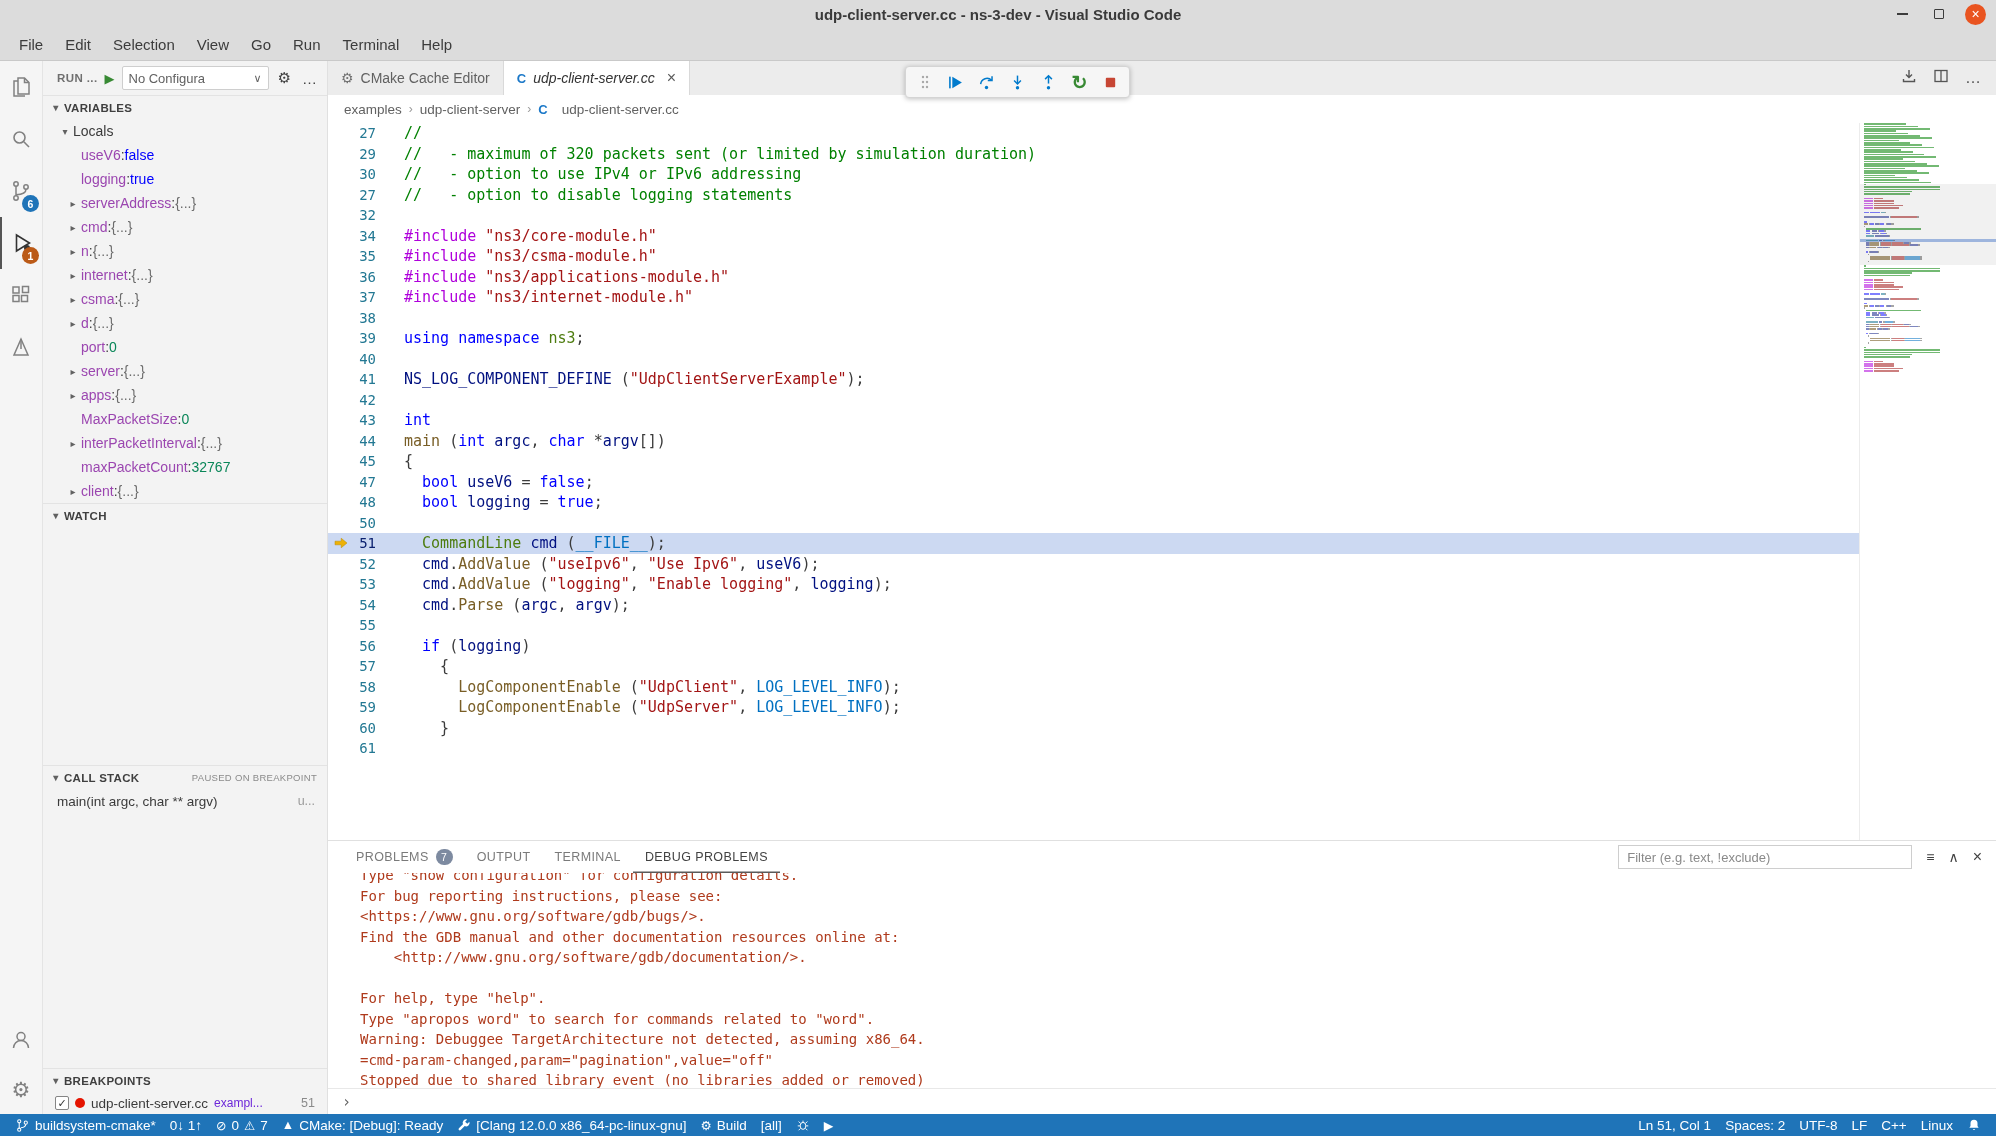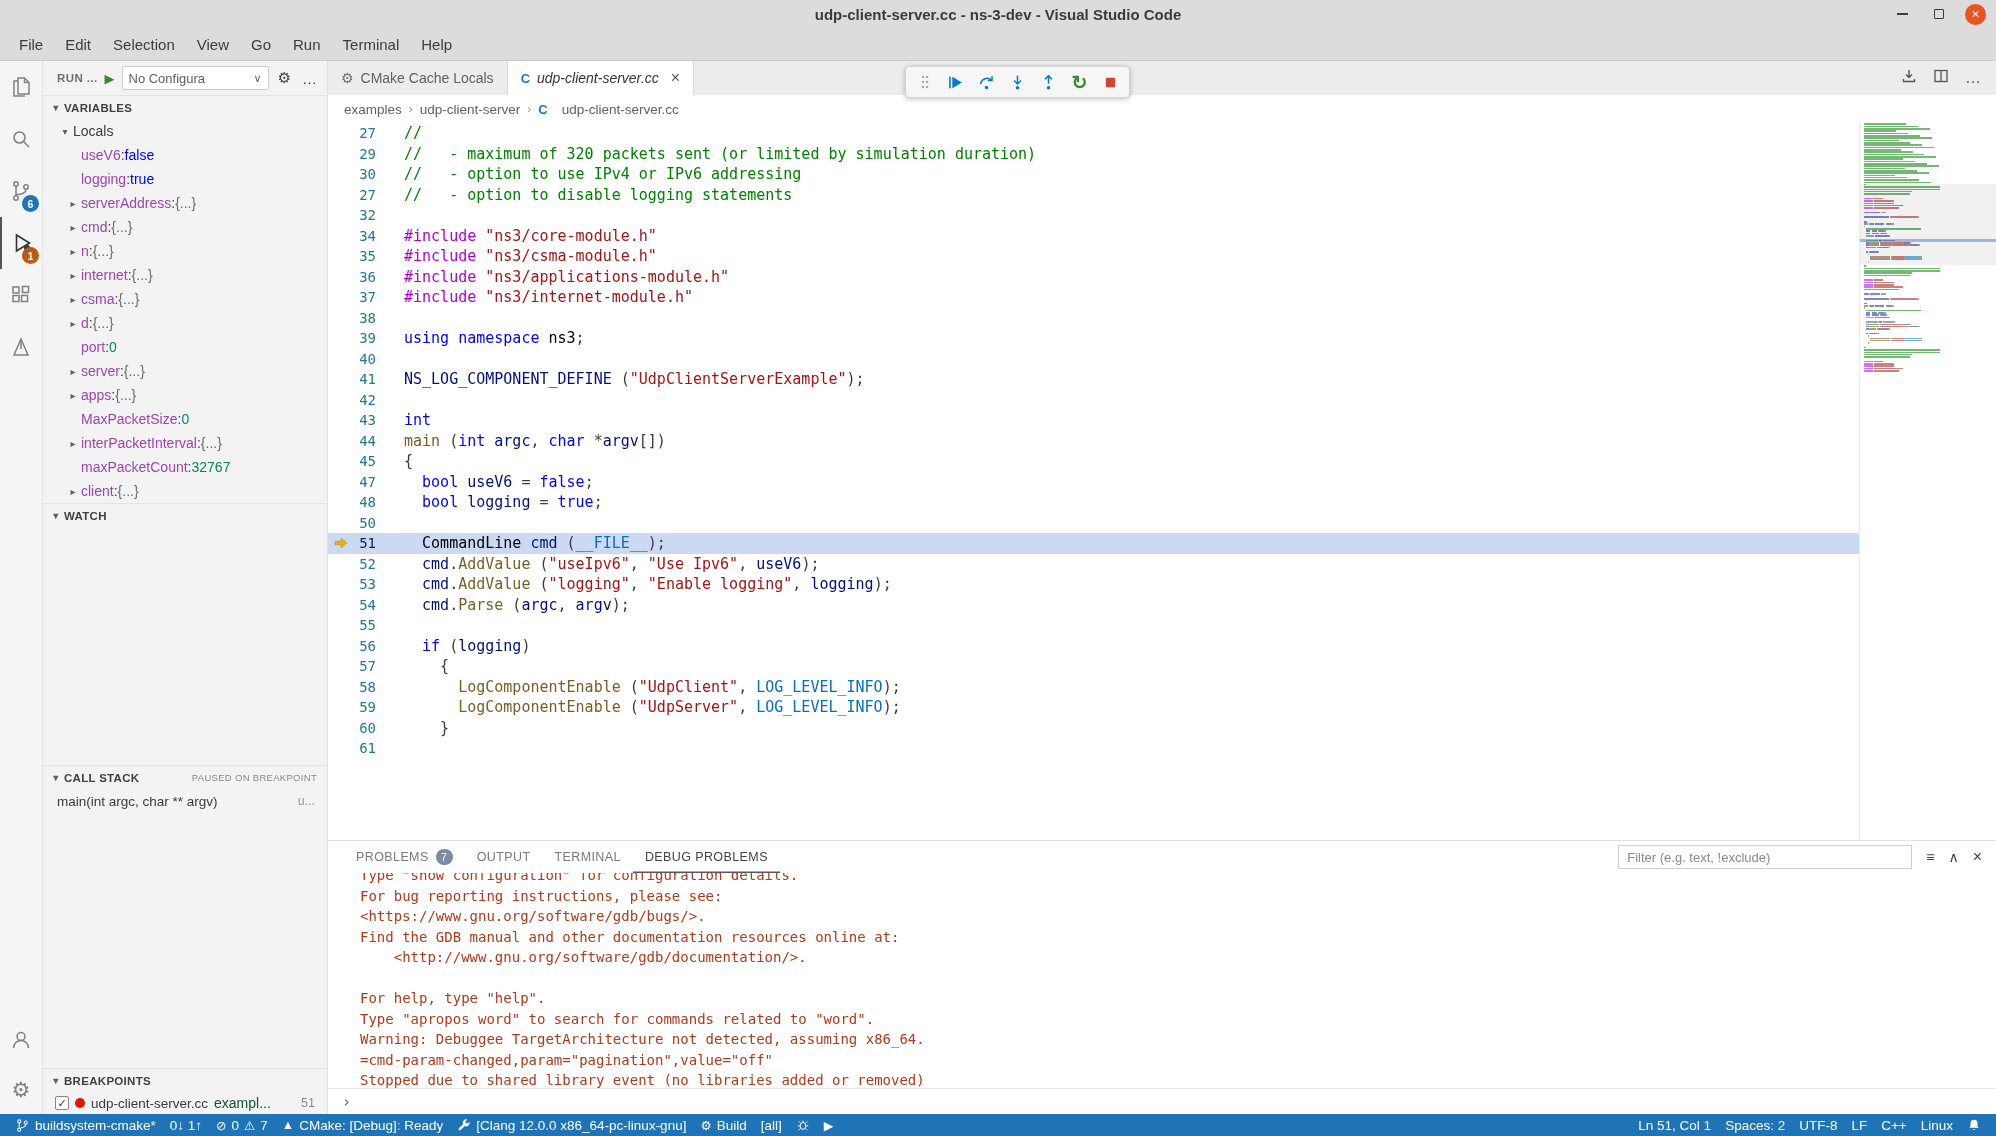--- a/index.html
+++ b/index.html
@@ -58,21 +58,21 @@
 .vt-obj{color:#6c6c6c}
 .callstack{position:absolute;top:704px;left:0;right:0}
 .cs-entry{height:24px;display:flex;align-items:center;padding-left:14px;font-size:13.5px}
 .cs-src{margin-left:auto;padding-right:12px;color:#9a9a9a;font-size:12.5px}
 .breakpoints{position:absolute;bottom:0;left:0;right:0}
 .bp-row{height:22px;display:flex;align-items:center;padding-left:12px;gap:6px}
 .bp-check{width:14px;height:14px;border:1px solid #858585;border-radius:2px;background:#fff;
   font-size:11px;line-height:12px;text-align:center;color:#333}
 .bp-dot{width:10px;height:10px;border-radius:50%;background:var(--breakpoint-red,#e51400)}
 .bp-file{font-size:13.5px}
-.bp-path{font-size:14px;color:#14532d}
+.bp-path{font-size:12px;color:#6d28d9}
 .bp-line{margin-left:auto;padding-right:12px;color:#8a8a8a;font-size:12.5px}
 
 
 .editor{position:absolute;left:328px;top:61px;right:0;height:779px;background:#fff}
 .tabbar{height:34px;background:#ececec;display:flex;align-items:stretch}
 .tab{display:flex;align-items:center;padding:0 13px;font-size:14px;color:#616161;
   border-right:1px solid #d9d9d9;background:#ececec;white-space:nowrap}
 .tab.active{background:#fff;color:#333}
 .tab.active .tab-label{font-style:italic}
 .tab-gear{color:#717171;margin-right:7px;font-size:14px}
@@ -84,21 +84,21 @@
 .bc-sep{color:#9a9a9a;font-size:12px}
 .code-wrap{position:absolute;left:0;top:62px;right:137px;bottom:0;overflow:hidden}
 .code-line{display:flex;height:20.5px;font:15px/20.5px "DejaVu Sans Mono",monospace;white-space:pre}
 .glyph{width:26px;flex:none;display:flex;align-items:center;justify-content:center}
 .lnum{width:22px;flex:none;text-align:right;color:#237893;font-size:14px}
 .lgap{width:28px;flex:none}
 .ltext{flex:1;white-space:pre}
 .code-line.current{background:var(--current-line,#ccd9f2)}
 .code-line.current .lnum{color:#0b216f}
 .tk-c{color:#008000}.tk-k{color:#0000ff}.tk-p{color:#af00db}.tk-s{color:#a31515}
-.tk-f{color:#795e26}.tk-t{color:#000000}.tk-v{color:#001080}.tk-m{color:#0070c1}.tk-x{color:#3b3b3b}
+.tk-f{color:#795e26}.tk-t{color:#4d7c0f}.tk-v{color:#001080}.tk-m{color:#0070c1}.tk-x{color:#3b3b3b}
 
 .minimap{position:absolute;top:62px;right:0;width:137px;bottom:0;border-left:1px solid #ececec;overflow:hidden}
 .mm-slider{position:absolute;left:0;right:0;background:rgba(0,0,0,.055)}
 .mm-line{height:2.33px;display:flex;padding-left:4px}
 .mm-line span{height:1.6px;margin-top:.35px;display:block}
 .mm-sp{background:transparent}
 .mm-c{background:rgba(0,128,0,.55)}.mm-k{background:rgba(0,0,255,.5)}.mm-p{background:rgba(175,0,219,.55)}
 .mm-s{background:rgba(163,21,21,.55)}.mm-f{background:rgba(121,94,38,.6)}.mm-t{background:rgba(38,127,153,.6)}
 .mm-v{background:rgba(0,16,128,.5)}.mm-m{background:rgba(0,112,193,.55)}.mm-x{background:rgba(60,60,60,.45)}
 .mm-line.mm-current{background:#a8c0ea}
@@ -379,21 +379,21 @@
         <span class="bp-line">51</span>
       </div>
     </div>
   </div>
 
   <div class="editor">
     <div class="tabbar">
       <div style="display:flex">
           <div class="tab">
             <span class="tab-gear">⚙</span>
-            <span class="tab-label">CMake Cache Locals</span>
+            <span class="tab-label">CMake Cache Editor</span>
           </div>
           <div class="tab active">
             <span class="cpp-icon">C</span>
             <span class="tab-label">udp-client-server.cc</span>
             <span class="tab-close">×</span>
           </div>
         </div>
       <div class="tab-actions">
         <span><svg width="16" height="16" viewBox="0 0 16 16" fill="none" stroke="#555" stroke-width="1.4">
               <path d="M8 2v7M5 6.5 8 9.5 11 6.5"></path>

